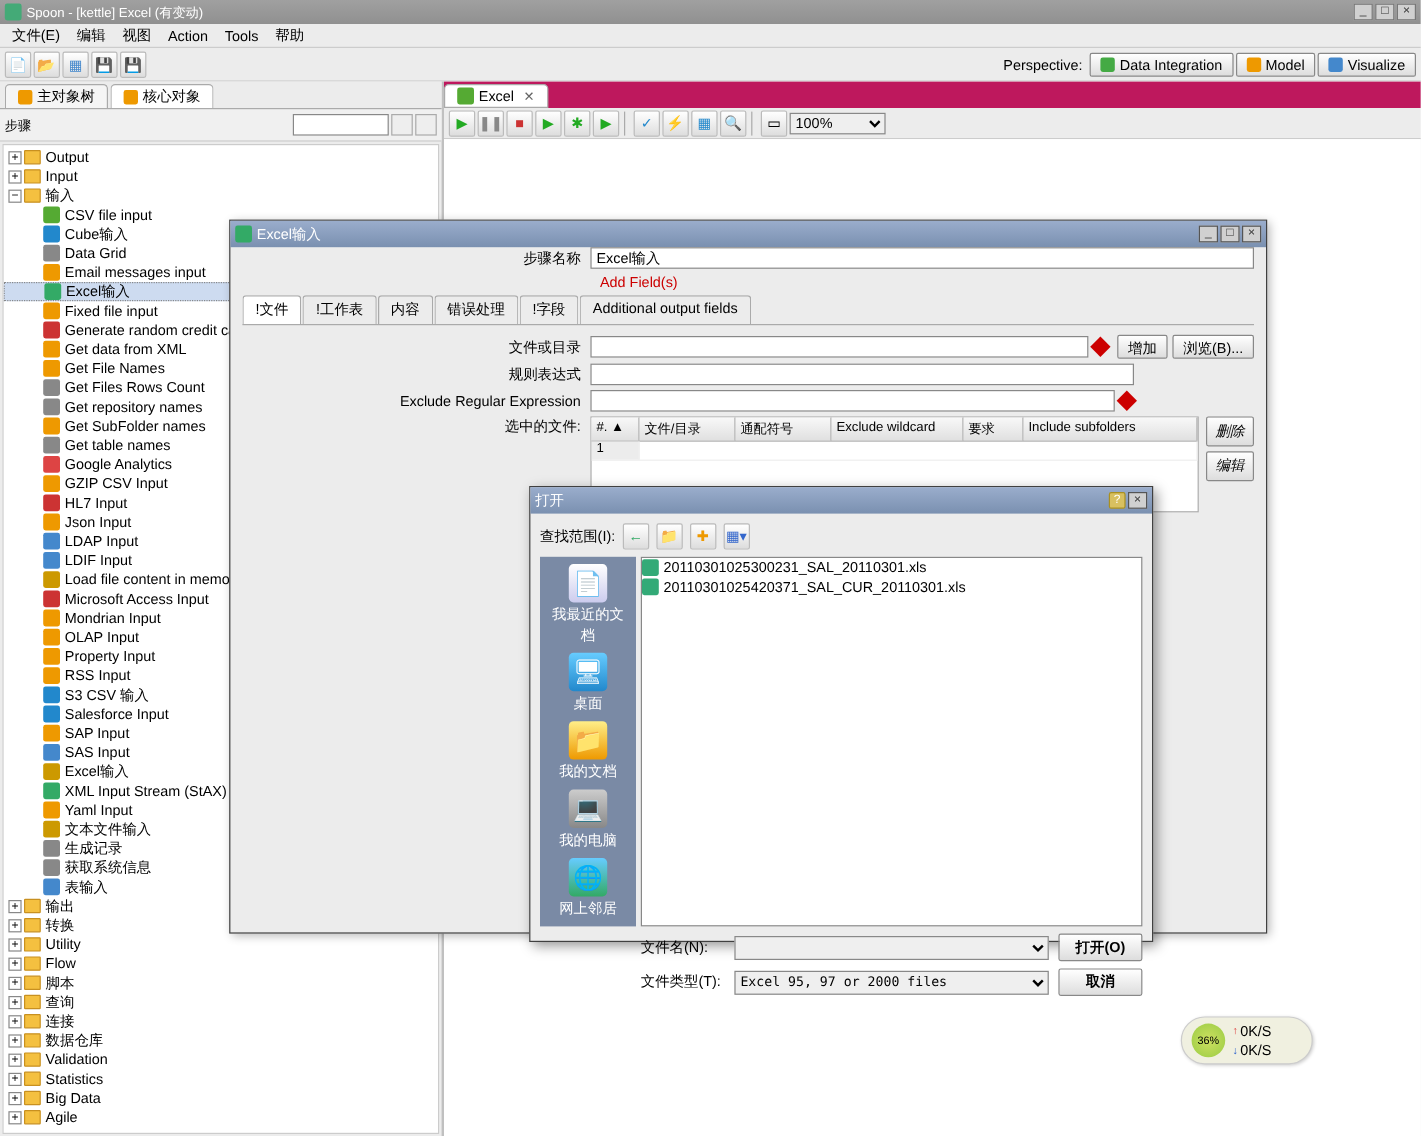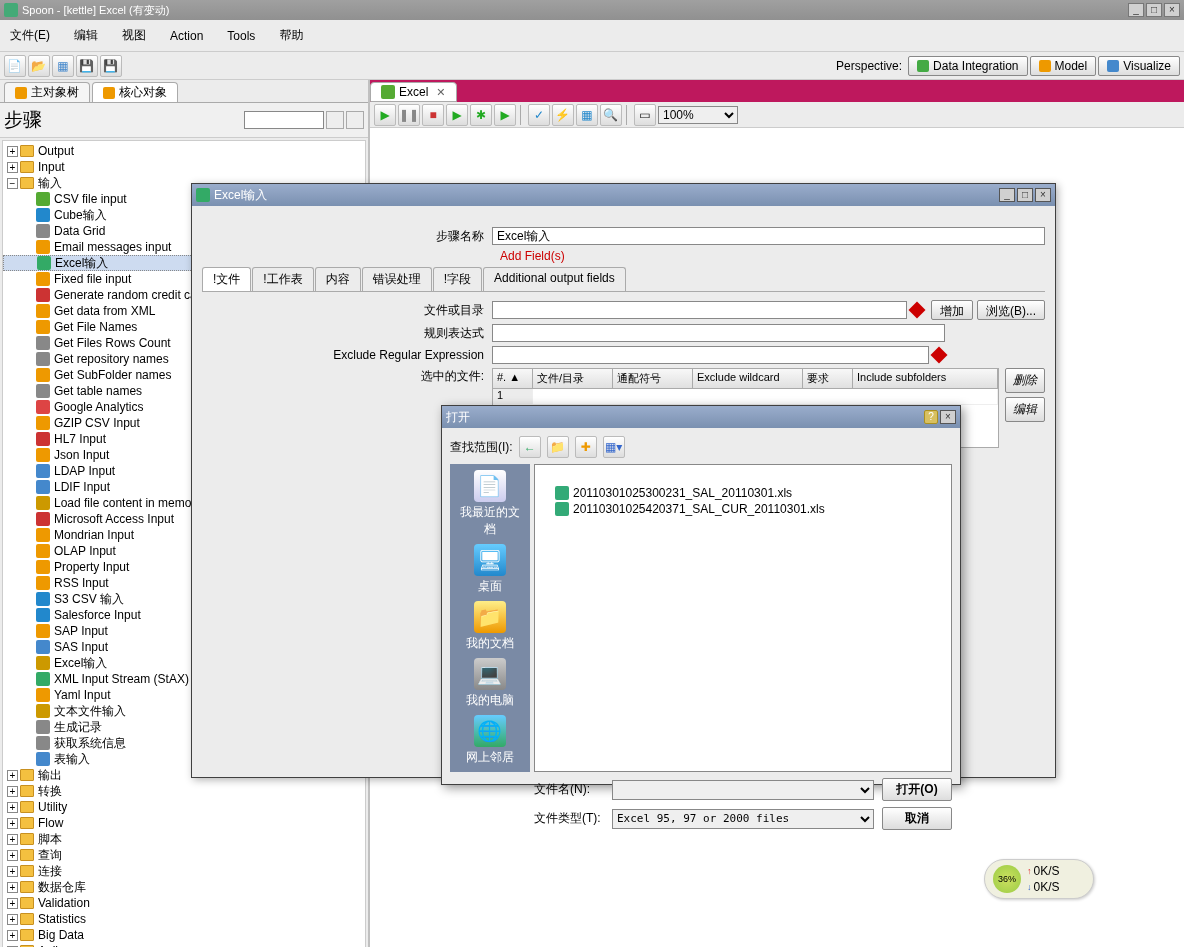--- a/index.html
+++ b/index.html
@@ -6,41 +6,41 @@
 body { background: #ececec; width: 1184px; height: 947px; overflow: hidden; position: relative; }
 
 
 .titlebar { height: 20px; background: linear-gradient(#a0a0a0, #909090); color: #fff; display: flex; align-items: center; padding: 0 4px; }
 .titlebar .icon { width: 14px; height: 14px; background: #4a7; margin-right: 4px; border-radius: 2px; }
 .titlebar .title { flex: 1; font-size: 11px; }
 .titlebar .winbtns { display: flex; gap: 2px; }
 .titlebar .winbtn { width: 16px; height: 14px; background: #d0d0d0; border: 1px solid #777; font-size: 10px; text-align: center; line-height: 12px; cursor: pointer; color: #333; }
 
 
-.menubar { height: 32px; background: #ececec; display: flex; align-items: center; padding: 0 4px; gap: 12px; border-bottom: 1px solid #ccc; }
+.menubar { height: 20px; background: #ececec; display: flex; align-items: center; padding: 0 4px; gap: 2px; border-bottom: 1px solid #ccc; }
 .menubar .menuitem { padding: 2px 6px; cursor: pointer; }
 
 
 .toolbar { height: 28px; background: #ececec; display: flex; align-items: center; padding: 2px 4px; border-bottom: 1px solid #ccc; }
 .toolbar .tbtn { width: 22px; height: 22px; border: 1px solid #bbb; background: linear-gradient(#fff,#ddd); margin-right: 2px; border-radius: 2px; cursor: pointer; display: flex; align-items: center; justify-content: center; }
 .toolbar .spacer { flex: 1; }
 .toolbar .perspective-label { margin-right: 4px; }
 .toolbar .perspective-btn { padding: 2px 8px; border: 1px solid #888; background: linear-gradient(#fff,#ddd); margin-left: 2px; border-radius: 2px; cursor: pointer; display: flex; align-items: center; gap: 4px; }
 .toolbar .perspective-btn .pico { width: 12px; height: 12px; }
 
 
 .main { display: flex; height: calc(947px - 68px); }
 .left-panel { width: 370px; background: #ececec; border-right: 2px solid #c0c0c0; display: flex; flex-direction: column; }
 .left-tabs { display: flex; height: 22px; padding: 2px 0 0 4px; background: #ececec; }
 .left-tab { padding: 2px 10px; border: 1px solid #aaa; border-bottom: none; border-radius: 4px 4px 0 0; background: #f5f5f5; margin-right: 2px; cursor: pointer; display: flex; align-items: center; gap: 4px; }
 .left-tab.active { background: #fff; }
 .left-tab .tabico { width: 12px; height: 12px; background: #e90; border-radius: 2px; }
 
 .steps-header { display: flex; align-items: center; padding: 4px; border-top: 1px solid #aaa; border-bottom: 1px solid #ccc; background: #f0f0f0; }
-.steps-header .label { flex: 1; font-size: 19px; }
+.steps-header .label { flex: 1; font-size: 11px; }
 .steps-header input { width: 80px; height: 18px; border: 1px solid #888; }
 .steps-header .sbtn { width: 18px; height: 18px; border: 1px solid #aaa; background: #eee; margin-left: 2px; cursor: pointer; }
 
 .tree { flex: 1; overflow-y: auto; background: #fff; border: 1px solid #ccc; margin: 2px; padding: 2px 0; }
 .tree .node { display: flex; align-items: center; height: 16px; padding-left: 4px; cursor: pointer; white-space: nowrap; }
 .tree .node.selected { background: #cddbf0; border: 1px dotted #888; }
 .tree .expander { width: 11px; height: 11px; border: 1px solid #888; font-size: 10px; line-height: 9px; text-align: center; margin-right: 2px; background: #fff; }
 .tree .spacer-exp { width: 13px; display: inline-block; }
 .tree .folder-ico { width: 14px; height: 12px; background: #f4c040; border: 1px solid #c89020; border-radius: 1px; margin-right: 4px; }
 .tree .step-ico { width: 14px; height: 14px; margin-right: 4px; display: inline-block; border-radius: 2px; }
@@ -61,21 +61,21 @@
 
 .canvas { flex: 1; background: #fff; }
 
 
 .dialog1 { position: absolute; left: 191px; top: 183px; width: 865px; height: 595px; background: #ececec; border: 1px solid #404040; box-shadow: 2px 2px 8px rgba(0,0,0,0.3); z-index: 10; }
 .dialog-titlebar { height: 22px; background: linear-gradient(#9aadcc, #7a90b0); color: #fff; display: flex; align-items: center; padding: 0 4px; }
 .dialog-titlebar .dtitle { flex: 1; font-size: 12px; display: flex; align-items: center; gap: 4px; }
 .dialog-titlebar .dtico { width: 14px; height: 14px; background: #3a6; border-radius: 2px; }
 .dialog-titlebar .dbtn { width: 16px; height: 14px; background: #d0d0d0; border: 1px solid #555; margin-left: 2px; font-size: 10px; text-align: center; line-height: 12px; cursor: pointer; color: #333; }
 
-.dialog-body { padding: 21px 10px; }
+.dialog-body { padding: 0 10px; }
 .form-row { display: flex; align-items: center; margin-bottom: 4px; }
 .form-row .flabel { width: 290px; text-align: right; padding-right: 8px; }
 .form-row input[type=text] { flex: 1; height: 18px; border: 1px solid #888; padding: 0 4px; background: #fff; }
 .form-row .diamond { width: 12px; height: 12px; transform: rotate(45deg); background: #c00; margin: 0 4px; }
 .add-link { color: #c00; text-align: center; margin: 2px 0 4px 298px; cursor: pointer; text-align: left; }
 
 .sub-tabs { display: flex; border-bottom: 1px solid #aaa; }
 .sub-tab { padding: 3px 10px; border: 1px solid #aaa; border-bottom: none; background: #ececec; cursor: pointer; border-radius: 3px 3px 0 0; margin-right: 1px; }
 .sub-tab.active { background: #fff; }
 
@@ -93,21 +93,21 @@
 .dialog2 { position: absolute; left: 441px; top: 405px; width: 520px; height: 380px; background: #ececec; border: 1px solid #404040; box-shadow: 3px 3px 10px rgba(0,0,0,0.4); z-index: 20; }
 .d2-body { padding: 8px; display: flex; flex-direction: column; height: calc(100% - 22px); }
 .d2-toprow { display: flex; align-items: center; gap: 6px; margin-bottom: 6px; }
 .d2-toprow .d2label { }
 .d2-toprow select { flex: 1; height: 20px; border: 1px solid #888; }
 .d2-toprow .navbtn { width: 22px; height: 22px; border: 1px solid #bbb; background: linear-gradient(#fff,#ddd); border-radius: 2px; cursor: pointer; display: flex; align-items: center; justify-content: center; font-size: 12px; }
 .d2-main { display: flex; flex: 1; gap: 4px; }
 .d2-places { width: 80px; background: #7a8aa5; display: flex; flex-direction: column; align-items: center; padding: 4px 0; gap: 2px; }
 .d2-place { width: 70px; text-align: center; color: #fff; font-size: 11px; padding: 2px 0; cursor: pointer; }
 .d2-place .pico { width: 32px; height: 32px; margin: 0 auto 2px; border-radius: 4px; display: flex; align-items: center; justify-content: center; font-size: 20px; }
-.d2-filelist { flex: 1; background: #fff; border: 1px solid #888; padding: 20px; }
+.d2-filelist { flex: 1; background: #fff; border: 1px solid #888; padding: 0; }
 .d2-file { display: flex; align-items: center; gap: 4px; padding: 1px 0; cursor: pointer; }
 .d2-file .fico { width: 14px; height: 14px; background: #3a7; border-radius: 2px; }
 .d2-bottom { display: flex; flex-direction: column; gap: 6px; margin-top: 6px; margin-left: 84px; }
 .d2-brow { display: flex; align-items: center; gap: 8px; }
 .d2-brow .blabel { width: 70px; }
 .d2-brow select, .d2-brow input { flex: 1; height: 20px; border: 1px solid #888; font-family: monospace; font-size: 11px; }
 .d2-brow .bbtn { width: 70px; padding: 2px 0; border: 1px solid #888; background: linear-gradient(#fff,#ddd); cursor: pointer; border-radius: 2px; text-align: center; font-weight: bold; }
 
 
 .speed-widget { position: absolute; right: 90px; bottom: 60px; width: 110px; height: 40px; background: #f0f0e0; border: 1px solid #ccc; border-radius: 20px; display: flex; align-items: center; padding: 0 8px; gap: 6px; z-index: 5; box-shadow: 1px 1px 3px rgba(0,0,0,0.2); }

